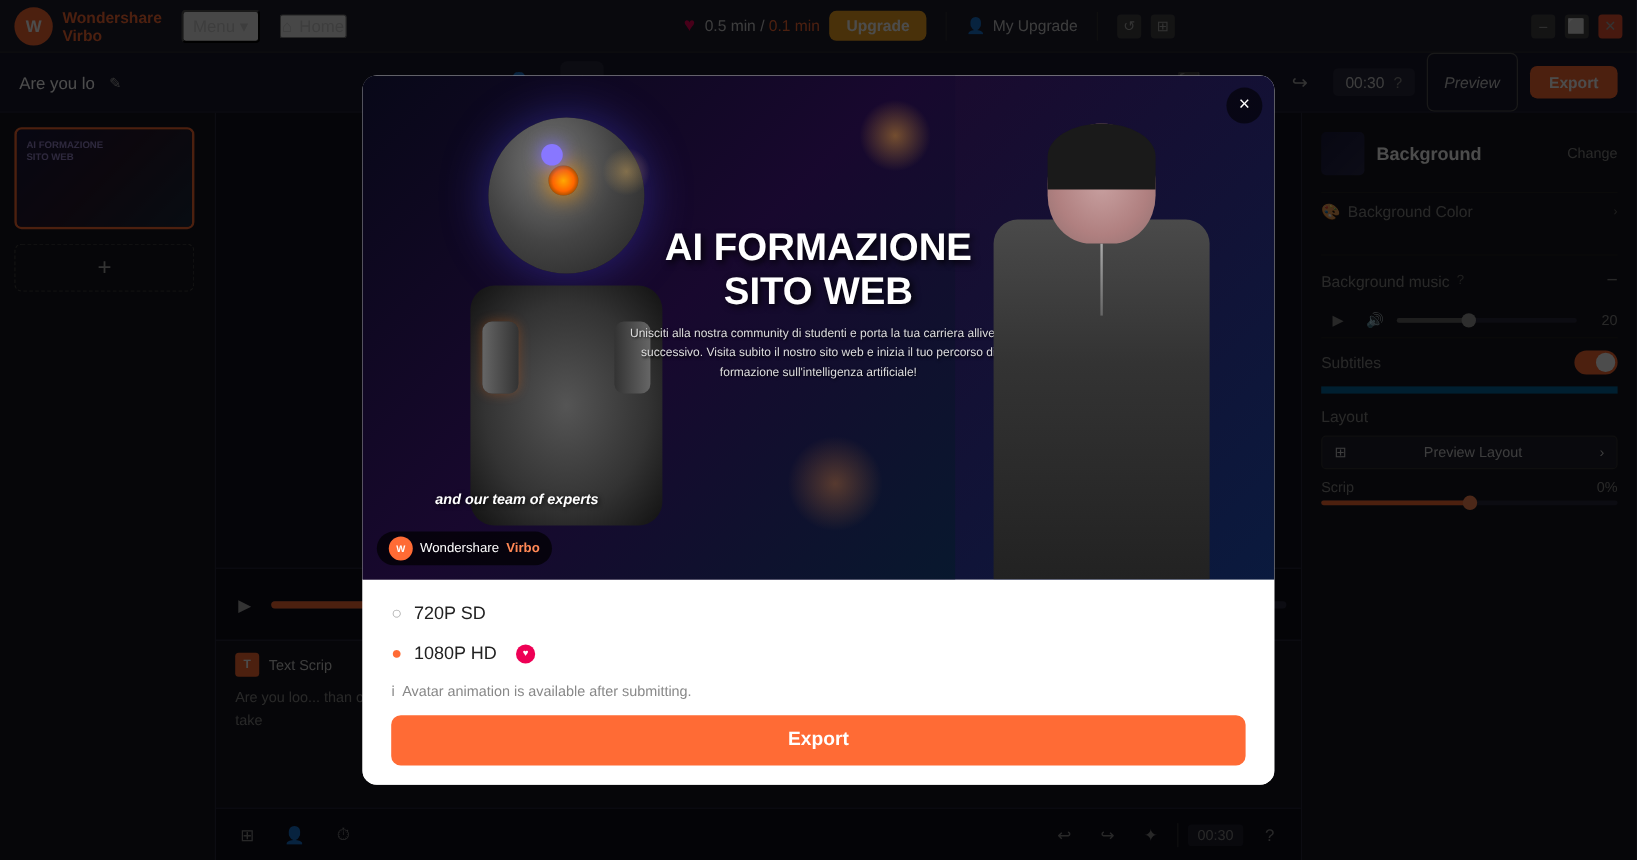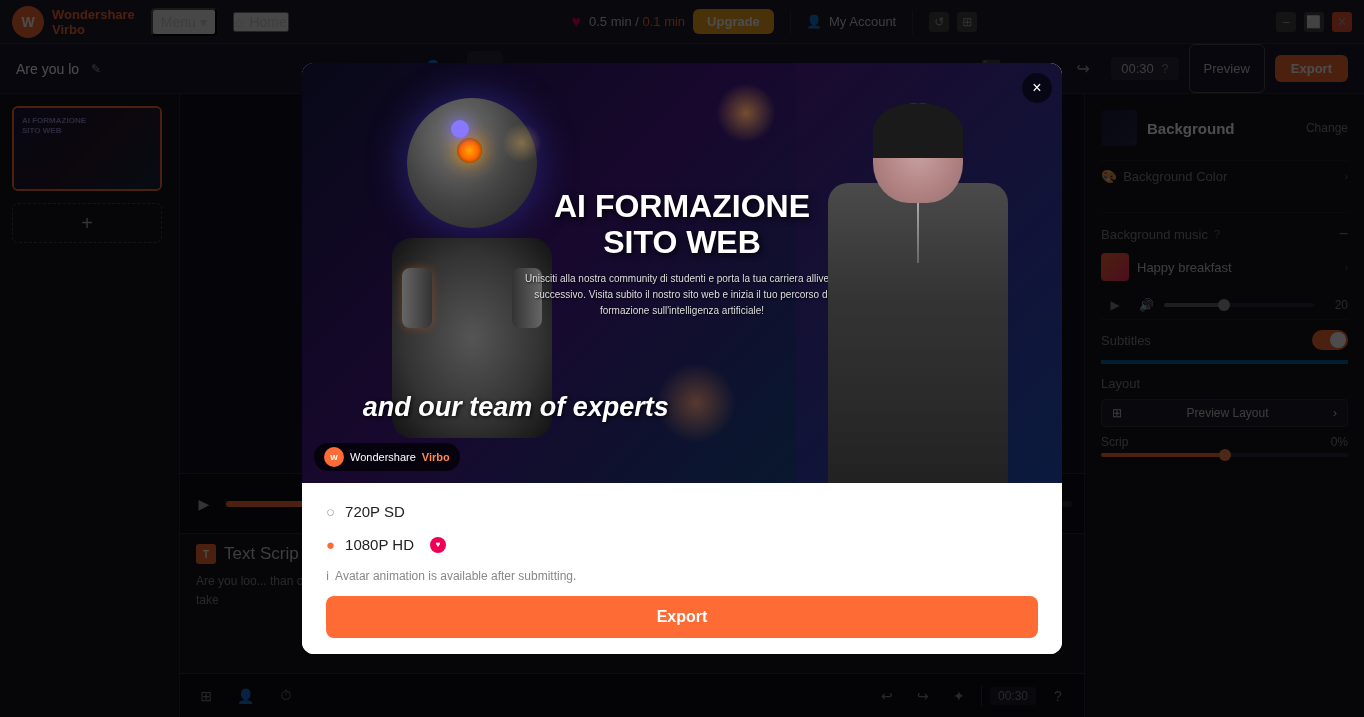--- a/index.html
+++ b/index.html
@@ -24,21 +24,21 @@
 
     
     .toolbar2 { display: flex; align-items: center; height: 50px; background: #1a1a2e; border-bottom: 1px solid #2a2a3e; padding: 0 16px; gap: 8px; }
     .project-title { font-size: 14px; color: #fff; margin-right: 4px; }
     .edit-icon { color: #aaa; font-size: 12px; cursor: pointer; }
     .toolbar2-center { flex: 1; display: flex; align-items: center; justify-content: center; gap: 16px; }
     .tool-btn { width: 36px; height: 36px; background: transparent; border: none; color: #aaa; cursor: pointer; border-radius: 6px; display: flex; align-items: center; justify-content: center; font-size: 16px; }
     .tool-btn.active { background: #2a2a3e; }
     .toolbar2-right { display: flex; align-items: center; gap: 10px; }
     .time-display { font-size: 13px; color: #ccc; background: #2a2a3e; padding: 4px 10px; border-radius: 4px; }
-    .preview-btn { background: transparent; border: 1px solid #555; color: #ccc; padding: 16px 14px; border-radius: 6px; font-size: 13px; cursor: pointer; }
+    .preview-btn { background: transparent; border: 1px solid #555; color: #ccc; padding: 16px 14px; border-radius: 6px; font-size: 13px; cursor: pointer; font-style: italic; }
     .export-main-btn { background: #ff6b35; border: none; color: #fff; padding: 6px 16px; border-radius: 6px; font-size: 13px; cursor: pointer; font-weight: 600; }
 
     
     .main-content { display: flex; height: calc(717px - 94px); }
 
     
     .left-panel { width: 180px; background: #16161e; border-right: 1px solid #2a2a3e; padding: 12px; display: flex; flex-direction: column; gap: 12px; }
     .slide-thumb { width: 150px; height: 85px; background: #0d0d1a; border-radius: 6px; border: 2px solid #ff6b35; overflow: hidden; position: relative; cursor: pointer; }
     .slide-num { position: absolute; left: 4px; top: 4px; font-size: 11px; color: #aaa; }
     .slide-thumb-img { width: 100%; height: 100%; background: linear-gradient(135deg, #1a1a3e 0%, #2a1a2e 50%, #1a2a3e 100%); }
@@ -53,21 +53,21 @@
     .timeline { height: 60px; background: #0e0e1a; border-top: 1px solid #2a2a3e; display: flex; align-items: center; padding: 0 12px; gap: 10px; }
     .play-btn { width: 24px; height: 24px; background: transparent; border: none; color: #aaa; cursor: pointer; font-size: 14px; }
     .timeline-bar { flex: 1; height: 6px; background: #2a2a3e; border-radius: 3px; position: relative; }
     .timeline-progress { width: 30%; height: 100%; background: #ff6b35; border-radius: 3px; }
     .timeline-thumb { width: 14px; height: 14px; background: #fff; border-radius: 50%; position: absolute; right: 70%; top: -4px; }
 
     
     .script-area { background: #16161e; border-top: 1px solid #2a2a3e; padding: 10px 16px; min-height: 140px; }
     .script-header { display: flex; align-items: center; gap: 8px; margin-bottom: 8px; }
     .script-icon { width: 20px; height: 20px; background: #ff6b35; border-radius: 3px; display: flex; align-items: center; justify-content: center; font-size: 10px; color: #fff; font-weight: bold; }
-    .script-title { font-size: 17px; color: #ccc; }
+    .script-title { font-size: 12px; color: #ccc; }
     .script-text { font-size: 12px; color: #888; line-height: 1.6; }
 
     
     .bottom-toolbar { height: 44px; background: #0e0e1a; border-top: 1px solid #2a2a3e; display: flex; align-items: center; padding: 0 12px; gap: 16px; justify-content: space-between; }
     .btm-tools { display: flex; gap: 12px; }
     .btm-btn { width: 28px; height: 28px; background: transparent; border: none; color: #888; cursor: pointer; font-size: 14px; display: flex; align-items: center; justify-content: center; }
     .btm-right { display: flex; align-items: center; gap: 8px; font-size: 12px; color: #888; }
     .btm-time { font-size: 12px; color: #888; background: #1e1e2e; padding: 2px 8px; border-radius: 3px; }
 
     
@@ -91,21 +91,21 @@
     .volume-row { display: flex; align-items: center; gap: 10px; }
     .vol-icon { color: #888; font-size: 12px; }
     .slider-track { flex: 1; height: 4px; background: #2a2a3e; border-radius: 2px; position: relative; }
     .slider-fill { height: 100%; background: #666; border-radius: 2px; }
     .slider-thumb { width: 12px; height: 12px; background: #999; border-radius: 50%; position: absolute; top: -4px; }
     .vol-value { font-size: 12px; color: #888; min-width: 24px; text-align: right; }
     .subtitles-row { display: flex; align-items: center; justify-content: space-between; padding: 10px 0; border-top: 1px solid #222; }
     .sub-label { font-size: 13px; color: #888; }
     .toggle { width: 36px; height: 20px; background: #ff6b35; border-radius: 10px; position: relative; cursor: pointer; }
     .toggle-knob { width: 16px; height: 16px; background: #fff; border-radius: 50%; position: absolute; right: 2px; top: 2px; }
-    .layout-section { border-top: 4px solid #0369a1; padding-top: 12px; }
+    .layout-section { border-top: 6px solid #0369a1; padding-top: 12px; }
     .layout-header { font-size: 13px; color: #888; margin-bottom: 8px; }
     .layout-select { width: 100%; background: #1e1e2e; border: 1px solid #333; color: #ccc; padding: 6px 10px; border-radius: 4px; font-size: 12px; display: flex; align-items: center; justify-content: space-between; cursor: pointer; }
     .pitch-row { padding: 8px 0; }
     .pitch-label { display: flex; justify-content: space-between; font-size: 12px; color: #888; margin-bottom: 4px; }
     .slider-track2 { width: 100%; height: 4px; background: #2a2a3e; border-radius: 2px; position: relative; }
     .slider-fill2 { width: 50%; height: 100%; background: #ff6b35; border-radius: 2px; }
     .slider-thumb2 { width: 12px; height: 12px; background: #ff8855; border-radius: 50%; position: absolute; top: -4px; left: calc(50% - 6px); }
 
     
     .modal-overlay { position: absolute; top: 0; left: 0; width: 100%; height: 100%; background: rgba(0,0,0,0.7); display: flex; align-items: center; justify-content: center; z-index: 100; }
@@ -145,21 +145,21 @@
   </button>
   <div class="topbar-center">
     <span class="heart-icon">♥</span>
     <span class="time-info">
       <span>0.5 min</span> / <span class="time-orange">0.1 min</span>
     </span>
     <button class="upgrade-btn">Upgrade</button>
     <div style="width:1px;height:24px;background:#333;margin:0 8px;"></div>
     <div class="account-btn">
       <span>👤</span>
-      <span>My Account</span>
+      <span>My Upgrade</span>
     </div>
     <div style="width:1px;height:24px;background:#333;margin:0 8px;"></div>
     <button class="win-btn">↺</button>
     <button class="win-btn">⊞</button>
   </div>
   <div class="window-controls">
     <button class="win-btn">–</button>
     <button class="win-btn">⬜</button>
     <button class="win-btn" style="background:#e53;">✕</button>
   </div>
@@ -255,25 +255,20 @@
       </div>
     </div>
 
     <div class="music-section">
       <div class="music-header">
         <span class="music-title">
           <span>Background music</span>
           <span style="color:#666;font-size:11px;">?</span>
         </span>
         <button class="minus-btn">−</button>
-      </div>
-      <div class="music-row">
-        <div class="music-thumb"></div>
-        <span class="music-name">Happy breakfast</span>
-        <span class="music-chevron">›</span>
       </div>
       <div class="volume-row">
         <button class="btm-btn" style="color:#888;font-size:12px;">▶</button>
         <span class="vol-icon">🔊</span>
         <div class="slider-track">
           <div class="slider-fill" style="width:40%;"></div>
           <div class="slider-thumb" style="left:calc(40% - 6px);"></div>
         </div>
         <span class="vol-value">20</span>
       </div>
@@ -331,21 +326,21 @@
       </div>
 
       <div style="position:absolute;left:50%;top:30%;transform:translateX(-50%);text-align:center;width:340px;">
         <div style="font-size:32px;font-weight:900;color:#fff;text-shadow:2px 2px 6px rgba(0,0,0,0.9);line-height:1.1;">AI FORMAZIONE</div>
         <div style="font-size:32px;font-weight:900;color:#fff;text-shadow:2px 2px 6px rgba(0,0,0,0.9);">SITO WEB</div>
         <div style="font-size:10px;color:#ddd;margin-top:10px;line-height:1.6;text-shadow:1px 1px 2px rgba(0,0,0,0.8);">Unisciti alla nostra community di studenti e porta la tua carriera
 allivello successivo. Visita subito il nostro sito web e inizia il tuo
 percorso di formazione sull'intelligenza artificiale!</div>
       </div>
 
-      <div style="position:absolute;bottom:60px;left:8%;font-size:27px;color:#fff;font-weight:600;font-style:italic;text-shadow:1px 1px 4px rgba(0,0,0,0.9);">and our team of experts</div>
+      <div style="position:absolute;bottom:60px;left:8%;font-size:12px;color:#fff;font-weight:600;font-style:italic;text-shadow:1px 1px 4px rgba(0,0,0,0.9);">and our team of experts</div>
 
       <div style="position:absolute;right:0;top:0;width:38%;height:100%;display:flex;align-items:flex-end;justify-content:center;overflow:hidden;">
         <div style="width:200px;height:380px;position:relative;">
           <div style="width:90px;height:100px;background:radial-gradient(ellipse,#c8a0a0 0%,#b08080 60%,#907070 100%);border-radius:50% 50% 40% 40%;position:absolute;top:0;left:50%;transform:translateX(-50%);z-index:2;"></div>
           <div style="width:90px;height:55px;background:#1a1a1a;border-radius:50% 50% 0 0;position:absolute;top:0;left:50%;transform:translateX(-50%);z-index:3;"></div>
           <div style="width:180px;height:300px;background:linear-gradient(180deg,#4a4a4a 0%,#333 40%,#222 100%);border-radius:20px 20px 0 0;position:absolute;bottom:0;left:50%;transform:translateX(-50%);">
             <div style="position:absolute;top:20px;left:50%;transform:translateX(-50%);width:2px;height:60px;background:linear-gradient(180deg,#aaa,#666);"></div>
           </div>
         </div>
       </div>

